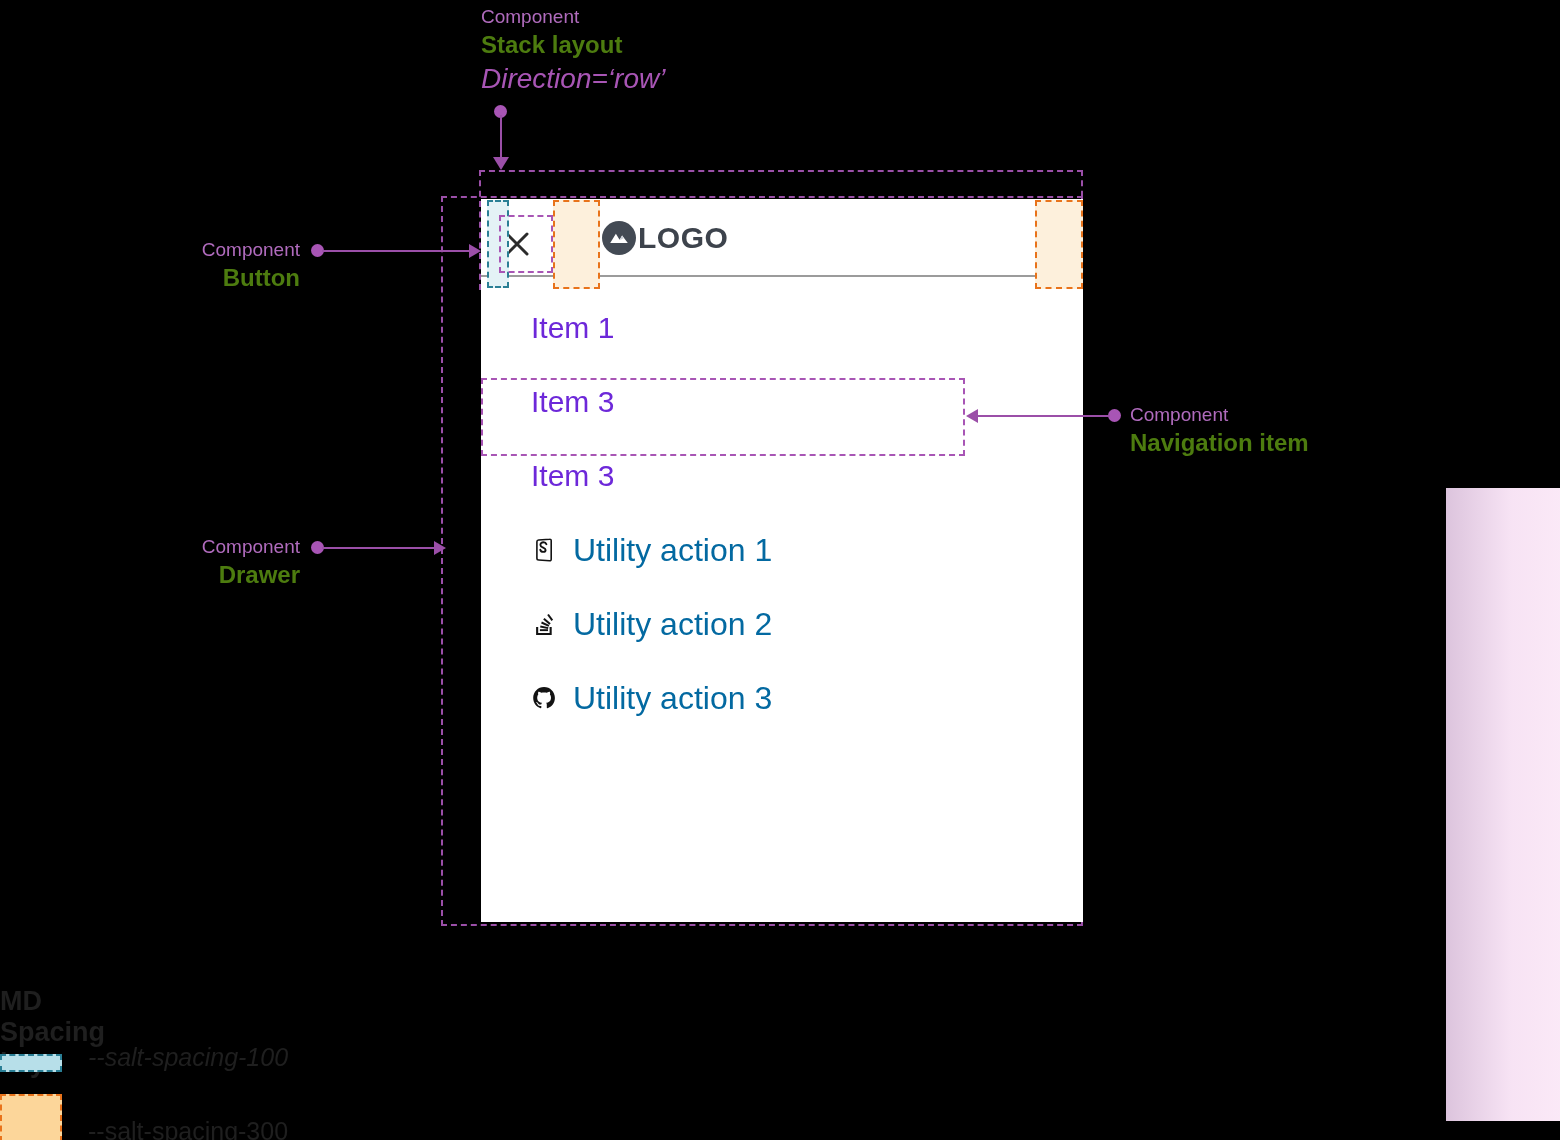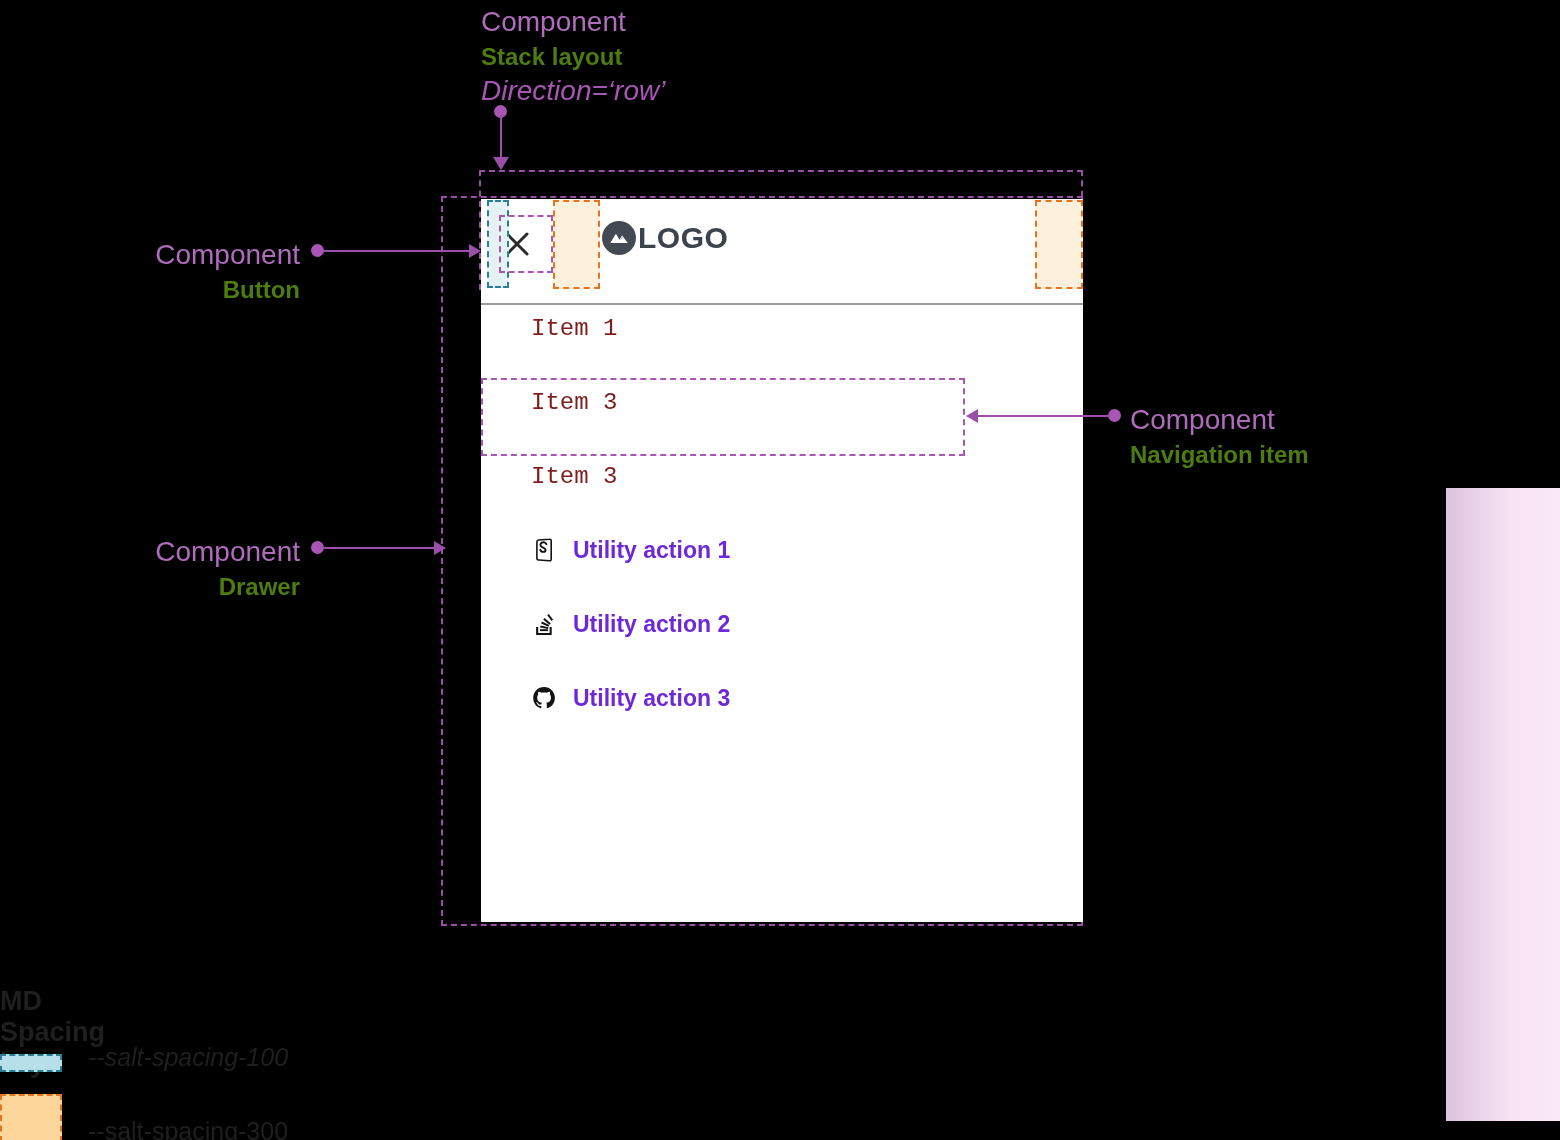--- a/index.html
+++ b/index.html
@@ -6,21 +6,21 @@
   html, body {
     width: 1560px; height: 1140px;
     background: #000000;
     font-family: "Liberation Sans", sans-serif;
     overflow: hidden;
   }
   #stage { position: relative; width: 1560px; height: 1140px; }
 
   
   .anno { position: absolute; color: #a855b5; line-height: 1.32; white-space: nowrap; }
-  .anno .lbl-top { font-size: 28px; font-weight: 400; color: #b06bbd; }
+  .anno .lbl-top { font-size: 19px; font-weight: 400; color: #b06bbd; }
   .anno .lbl-main { font-size: 24px; font-weight: 700; color: #4d7c0f; }
   .anno .lbl-sub { font-size: 28px; font-style: italic; font-weight: 400; color: #a855b5; }
   .anno.right-align { text-align: right; }
 
   
   .dot { position: absolute; width: 13px; height: 13px; border-radius: 50%; background: #a855b5; }
   .hline { position: absolute; height: 2px; background: #9b4fa8; }
   .vline { position: absolute; width: 2px; background: #9b4fa8; }
   .arrow-r { position: absolute; width: 0; height: 0;
              border-top: 7px solid transparent; border-bottom: 7px solid transparent;
@@ -39,44 +39,44 @@
   
   .sp100 { position: absolute; background: #e4f2f6; border: 2px dashed #2a7f95; }
   .sp300 { position: absolute; background: #fdf0dc; border: 2px dashed #e8731b; }
 
   
   #drawer { position: absolute; left: 481px; top: 199px; width: 602px; height: 723px;
             background: #ffffff; }
   #drawer-pink { position: absolute; left: 965px; top: 289px; width: 118px; height: 633px;
             background: linear-gradient(to right, #dcc4dd 0%, #f7e3f4 55%, #fbe9f7 100%); }
 
-  #drawer-header { position: absolute; left: 0; top: 0; width: 602px; height: 106px;
+  #drawer-header { position: absolute; left: 0; top: 0; width: 602px; height: 78px;
             background: #ffffff; border-bottom: 2px solid #9b9b9b; display: flex; align-items: center; }
 
   .close-btn { position: absolute; left: 12px; top: 22px; width: 48px; height: 46px;
             display: flex; align-items: center; justify-content: center; background: transparent;
             border: none; cursor: pointer; }
   .close-btn svg { display:block; }
 
   .logo-wrap { position: absolute; left: 121px; top: 22px; display: flex; align-items: center; gap: 2px; }
   .logo-mark { width: 34px; height: 34px; border-radius: 50%; background: #434a54;
             display: flex; align-items: center; justify-content: center; }
   .logo-text { font-size: 30px; font-weight: 700; letter-spacing: 0.5px; color: #3d434c; }
 
   
   #nav-list { position: absolute; left: 0; top: 92px; width: 602px; }
   .nav-item { position: relative; height: 74px; display: flex; align-items: center;
               padding-left: 50px; cursor: pointer; }
-  .nav-item .nav-label { font-size: 24px; color: #7f1d1d; font-weight: 400; font-family: Liberation Mono, monospace; }
+  .nav-item .nav-label { font-size: 30px; color: #6d28d9; font-weight: 400; }
   .nav-indicator { position: absolute; left: 8px; top: 9px; width: 5px; height: 56px;
               background: #e8731b; }
 
   .util-item { position: relative; height: 74px; display: flex; align-items: center;
               padding-left: 50px; gap: 16px; cursor: pointer; }
-  .util-item .util-label { font-size: 23px; color: #6d28d9; font-weight: 700; }
+  .util-item .util-label { font-size: 32px; color: #0369a1; font-weight: 400; }
   .util-icon { width: 26px; height: 26px; display:flex; align-items:center; justify-content:center; }
   .util-icon svg { display: block; }
 
   
   #key { position: absolute; left: 0; top: 986px; }
   #key-title { position: absolute; left: 0; top: 0; font-size: 27px; font-weight: 700; color: #1f1f1f; }
   .key-row { position: absolute; display: flex; align-items: center; }
   .key-sw { width: 62px; }
   .key-sw-100 { height: 18px; background: #b7dfe9; border: 2px dashed #2a7f95; }
   .key-sw-300 { height: 48px; background: #fcd69a; border: 2px dashed #e8731b; }

